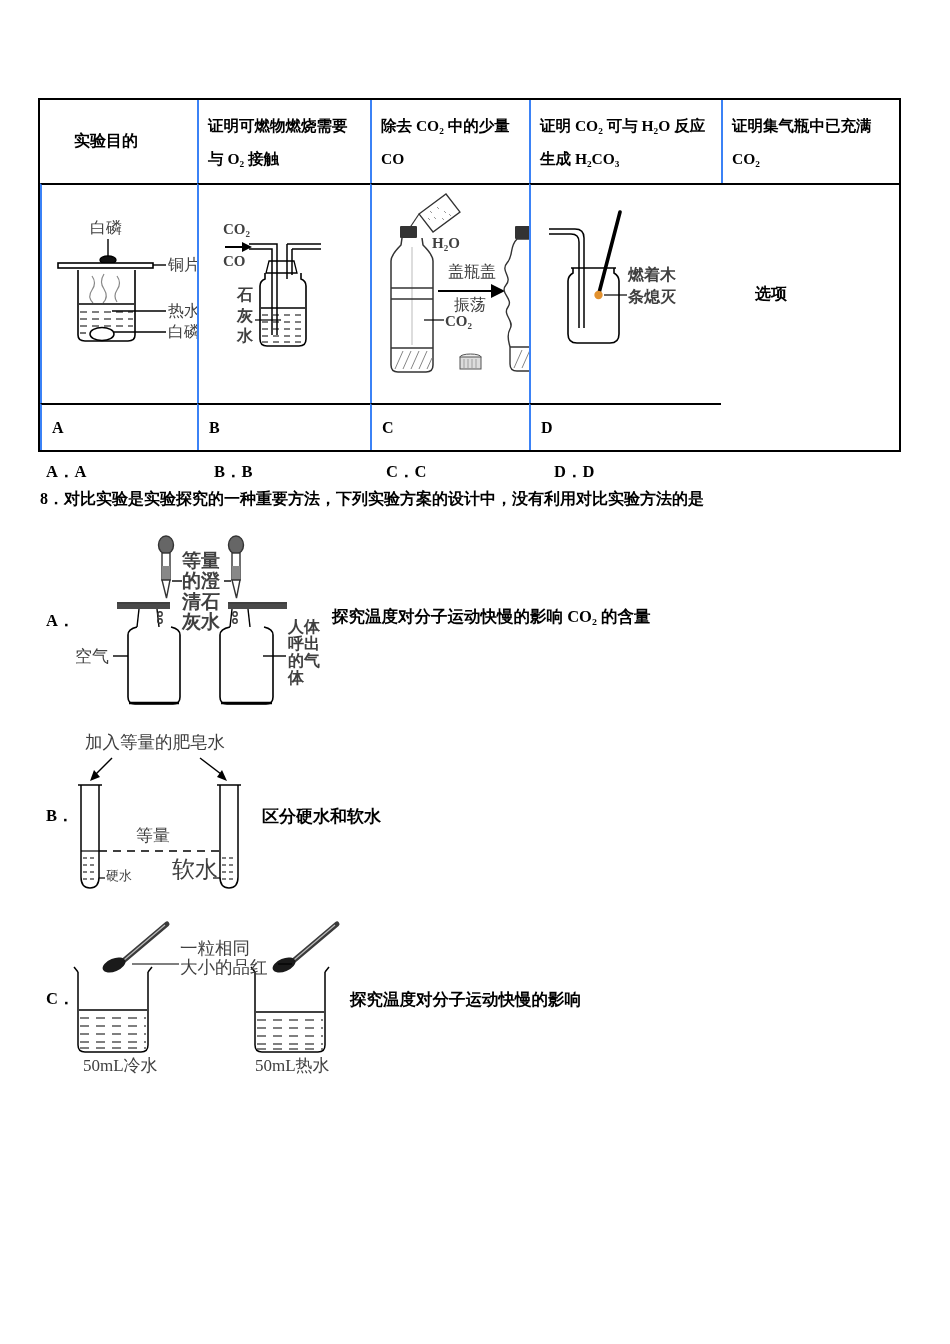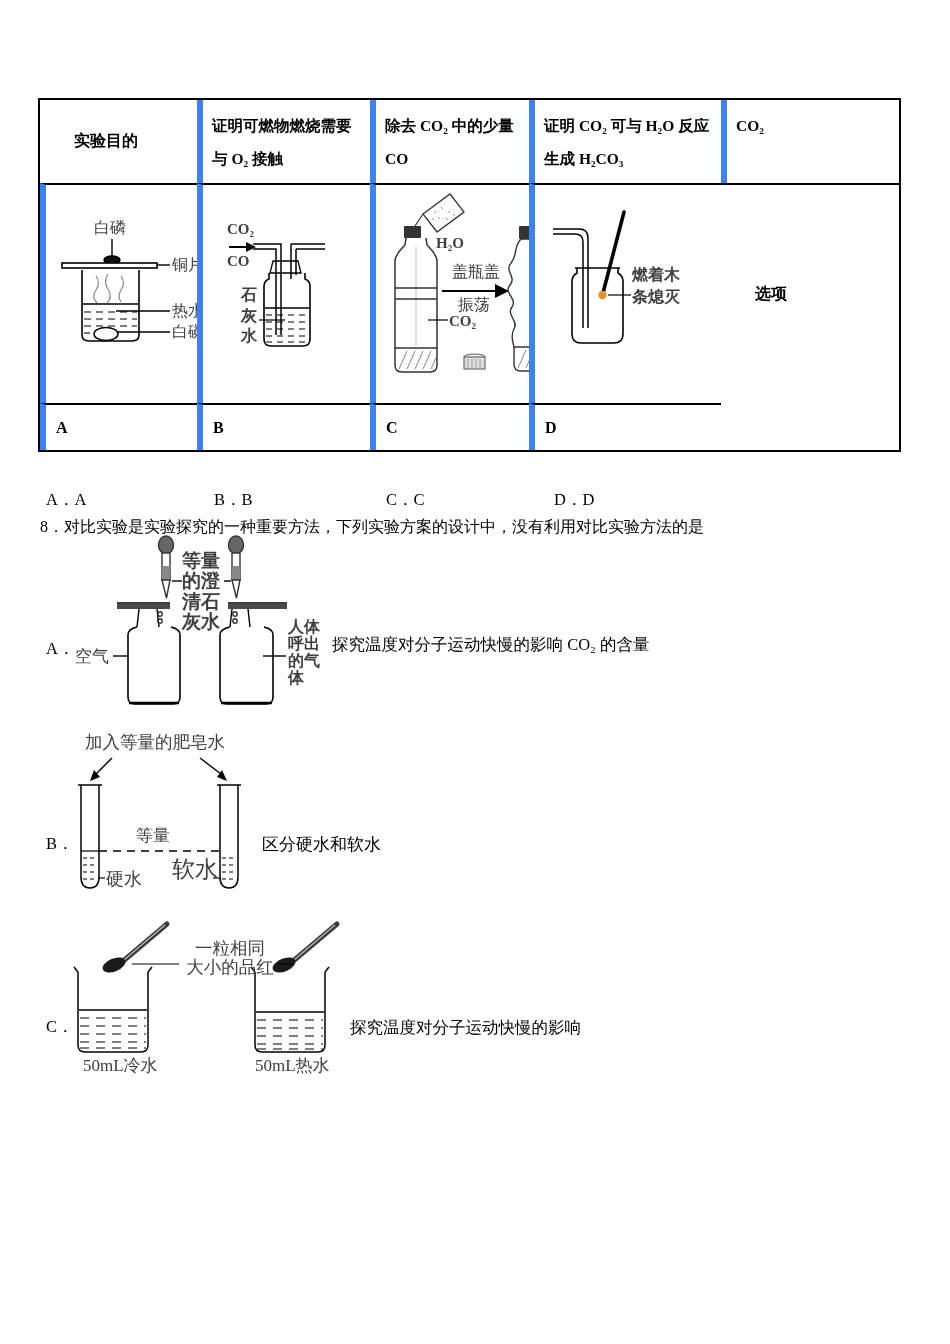--- a/index.html
+++ b/index.html
@@ -3,35 +3,35 @@
 <meta charset="utf-8">
 <style>
   html,body{margin:0;padding:0;background:#fff;}
   .page{position:relative;width:950px;height:1344px;background:#ffffff;
         font-family:"Liberation Serif","DejaVu Serif",serif;color:#000;overflow:hidden;}
   
   .exam-table{position:absolute;left:38px;top:98px;width:863px;height:354px;
               border:2px solid #000;box-sizing:border-box;display:grid;
               grid-template-columns:157px 173px 159px 192px 178px;
               grid-template-rows:83px 220px 47px;}
-  .tc{position:relative;box-sizing:border-box;border-left:6px solid #3b82f6;overflow:hidden;}
+  .tc{position:relative;box-sizing:border-box;border-left:2px solid #3b82f6;overflow:hidden;}
   .tc.first{border-left:none;padding-left:34px;}
   .tc.bt{border-top:2px solid #000;}
   .hcell{padding:9px 8px 0 9px;font-weight:bold;font-size:15.5px;}
   .hcell .ln{line-height:33px;white-space:nowrap;}
   .vcenter{display:flex;align-items:center;padding-left:9px;font-weight:bold;font-size:16px;}
   .ocell{display:flex;align-items:center;padding-left:10px;font-weight:bold;font-size:16px;}
   
   .fig{position:absolute;}
   .fig svg{position:absolute;left:0;top:0;}
   .lbl{position:absolute;font-size:16px;font-weight:400;line-height:1.15;white-space:nowrap;color:#404040;}
   .wrap{white-space:normal;word-break:break-all;font-weight:bold;}
   .chem{font-weight:bold;font-size:15px;}
   
-  .ptext{position:absolute;font-weight:normal;white-space:nowrap;margin-top:28px;}
+  .ptext{position:absolute;font-weight:bold;white-space:nowrap;}
 </style>
 </head>
 <body>
 
 <div class="page">
 
   <div class="exam-table">
 
     <div class="tc first vcenter">
       <span>实验目的</span>
@@ -42,20 +42,21 @@
     </div>
     <div class="tc hcell">
       <div class="ln">除去 CO₂ 中的少量</div>
       <div class="ln">CO</div>
     </div>
     <div class="tc hcell">
       <div class="ln">证明 CO₂ 可与 H₂O 反应</div>
       <div class="ln">生成 H₂CO₃</div>
     </div>
     <div class="tc hcell">
+      <div class="ln">证明集气瓶中已充满</div>
       <div class="ln">CO₂</div>
     </div>
 
 
     <div class="tc bt">
       <svg width="173" height="220" viewBox="0 0 173 220">
         <g stroke="#000" stroke-width="1.4" fill="none">
           <line x1="66" y1="54" x2="66" y2="72"></line>
           <ellipse cx="66" cy="75" rx="8" ry="4" fill="#111"></ellipse>
           <rect x="16" y="78" width="95" height="5" fill="#fff" stroke-width="1.6"></rect>
@@ -269,21 +270,21 @@
             <line x1="162" y1="140" x2="176" y2="140"></line>
           <line x1="162" y1="147" x2="176" y2="147"></line>
             <line x1="162" y1="154" x2="176" y2="154"></line>
         </g>
         <line x1="39" y1="153" x2="45" y2="153" stroke-width="1.2"></line>
         <line x1="153" y1="153" x2="160" y2="153" stroke-width="1.2"></line>
       </g>
     </svg>
     <div class="lbl" style="left:25px;top:7px;font-size:17.5px">加入等量的肥皂水</div>
     <div class="lbl" style="left:76px;top:101px;font-size:17px">等量</div>
-    <div class="lbl" style="left:46px;top:144px;font-size:18px">硬水</div>
+    <div class="lbl" style="left:46px;top:144px;font-size:13px">硬水</div>
     <div class="lbl" style="left:112px;top:132px;font-size:23px">软水</div>
   </div>
 
   <div class="fig" style="left:60px;top:915px;width:320px;height:168px">
     <svg width="320" height="168" viewBox="0 0 320 168">
       <g stroke="#000" stroke-width="1.5" fill="none">
         <line x1="107" y1="9" x2="62" y2="47" stroke="#3a3a3a" stroke-width="5" stroke-linecap="round"></line>
         <line x1="105" y1="10" x2="64" y2="45" stroke="#bbb" stroke-width="1.2"></line>
         <ellipse cx="54" cy="50" rx="12" ry="6.5" fill="#1a1a1a" stroke="none" transform="rotate(-22 54 50)"></ellipse>
         <line x1="277" y1="9" x2="232" y2="47" stroke="#3a3a3a" stroke-width="5" stroke-linecap="round"></line>
@@ -308,21 +309,21 @@
         <line x1="196" y1="97" x2="264" y2="97" stroke-width="1.3"></line>
         <g stroke-dasharray="9,7" stroke-width="1.2">
           <line x1="197" y1="105" x2="263" y2="105"></line>
             <line x1="197" y1="113" x2="263" y2="113"></line>
           <line x1="197" y1="121" x2="263" y2="121"></line>
             <line x1="197" y1="129" x2="263" y2="129"></line>
           <line x1="197" y1="134" x2="263" y2="134"></line>
         </g>
       </g>
     </svg>
-    <div class="lbl" style="left:120px;top:24px;width:100px;text-align:center;font-size:17.5px;line-height:19px;white-space:normal">
+    <div class="lbl" style="left:120px;top:24px;width:100px;text-align:left;font-size:17.5px;line-height:19px;white-space:normal">
       <div>一粒相同</div>
       <div>大小的品红</div>
     </div>
     <div class="lbl" style="left:23px;top:141px;font-size:17px">50mL冷水</div>
     <div class="lbl" style="left:195px;top:141px;font-size:17px">50mL热水</div>
   </div>
 
 </div>
 
 </body></html>

